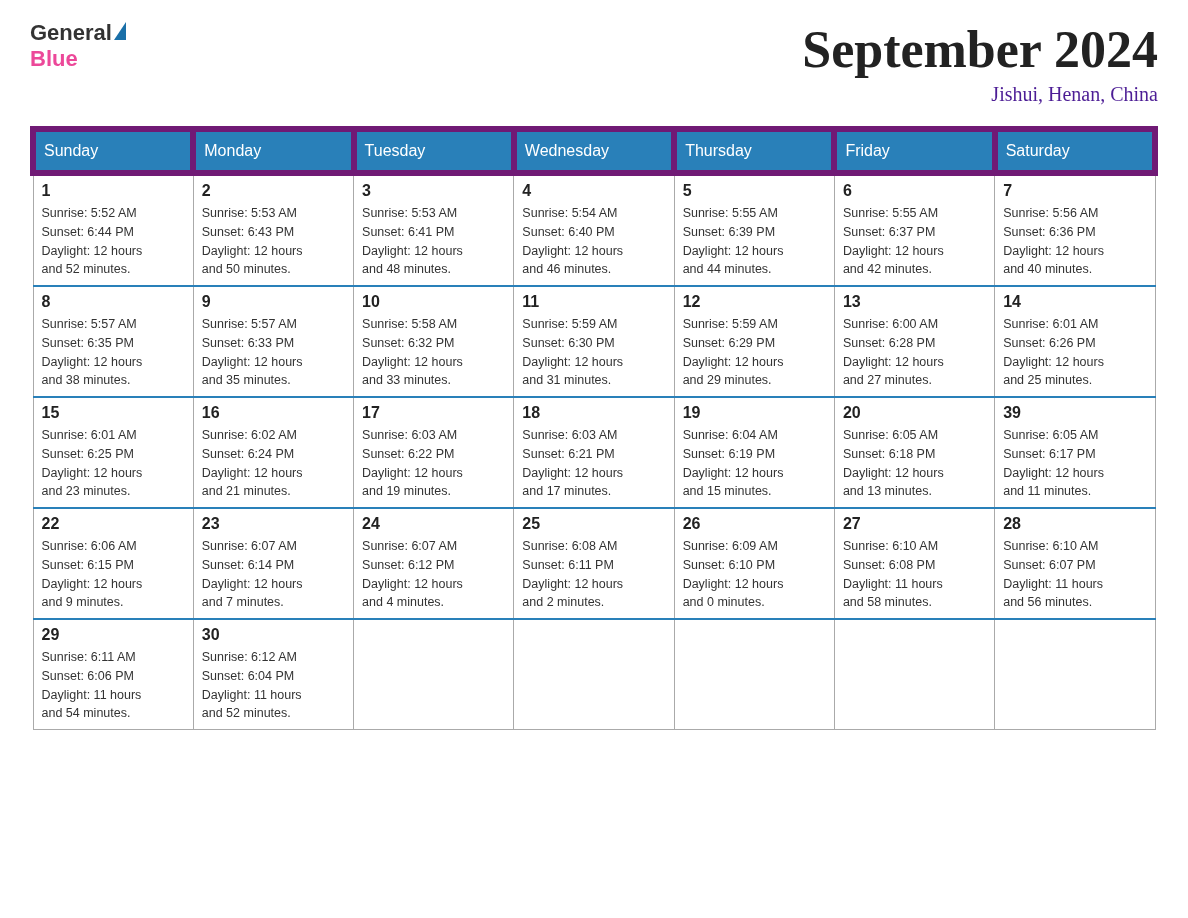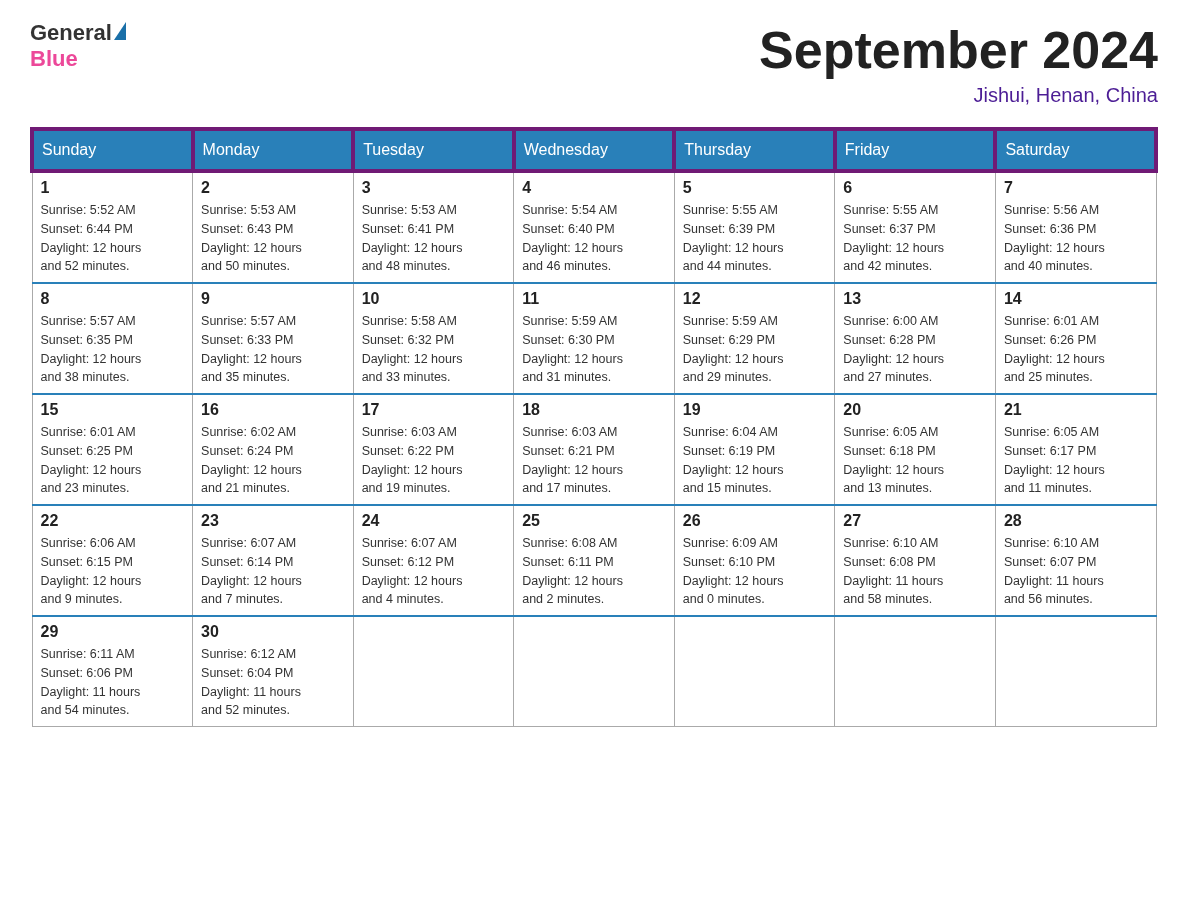--- a/index.html
+++ b/index.html
@@ -34,20 +34,21 @@
     .logo-triangle {
       width: 0;
       height: 0;
       border-left: 12px solid transparent;
       border-bottom: 18px solid #1a6fa8;
       margin-left: 2px;
       margin-top: -4px;
     }
     .title-block {
       text-align: right;
+      font-family: Liberation Serif, serif;
     }
     .calendar-title {
       font-size: 52px;
       font-weight: bold;
       color: #222;
     }
     .calendar-subtitle {
       font-size: 20px;
       color: #4c1d95;
       margin-top: 4px;
@@ -56,21 +57,21 @@
       width: 100%;
       border-collapse: collapse;
     }
     .calendar-table thead tr th {
       background-color: #2980b9;
       color: #fff;
       font-size: 16px;
       font-weight: normal;
       padding: 10px 8px;
       text-align: left;
-      border: 4px solid #701a75;
+      border: 6px solid #701a75;
     }
     .calendar-table tbody tr td {
       vertical-align: top;
       border: 1px solid #aaa;
       padding: 6px 8px;
       font-size: 13px;
       color: #333;
       min-height: 90px;
       width: 14.28%;
     }
@@ -204,21 +205,21 @@
       </td>
         <td>
         <span class="day-number">19</span>
         <span class="day-info">Sunrise: 6:04 AM<br>Sunset: 6:19 PM<br>Daylight: 12 hours <br>and 15 minutes.</span>
       </td>
         <td>
         <span class="day-number">20</span>
         <span class="day-info">Sunrise: 6:05 AM<br>Sunset: 6:18 PM<br>Daylight: 12 hours <br>and 13 minutes.</span>
       </td>
         <td>
-        <span class="day-number">21</span>
+        <span class="day-number">39</span>
         <span class="day-info">Sunrise: 6:05 AM<br>Sunset: 6:17 PM<br>Daylight: 12 hours <br>and 11 minutes.</span>
       </td>
       </tr>
       <tr class="row-separator">
         <td>
         <span class="day-number">22</span>
         <span class="day-info">Sunrise: 6:06 AM<br>Sunset: 6:15 PM<br>Daylight: 12 hours <br>and 9 minutes.</span>
       </td>
         <td>
         <span class="day-number">23</span>

